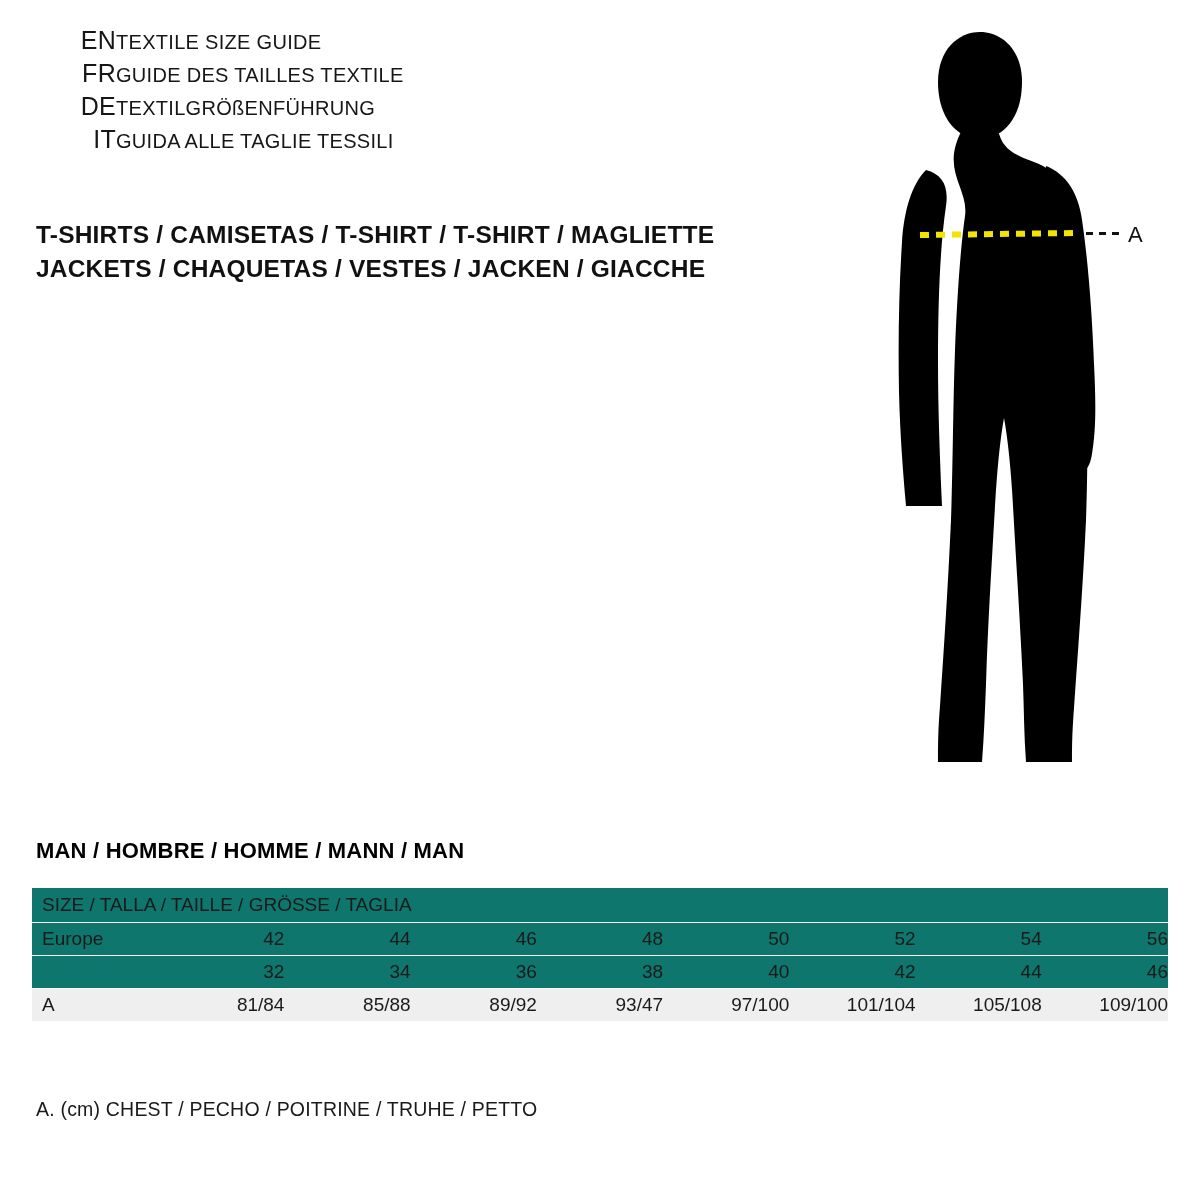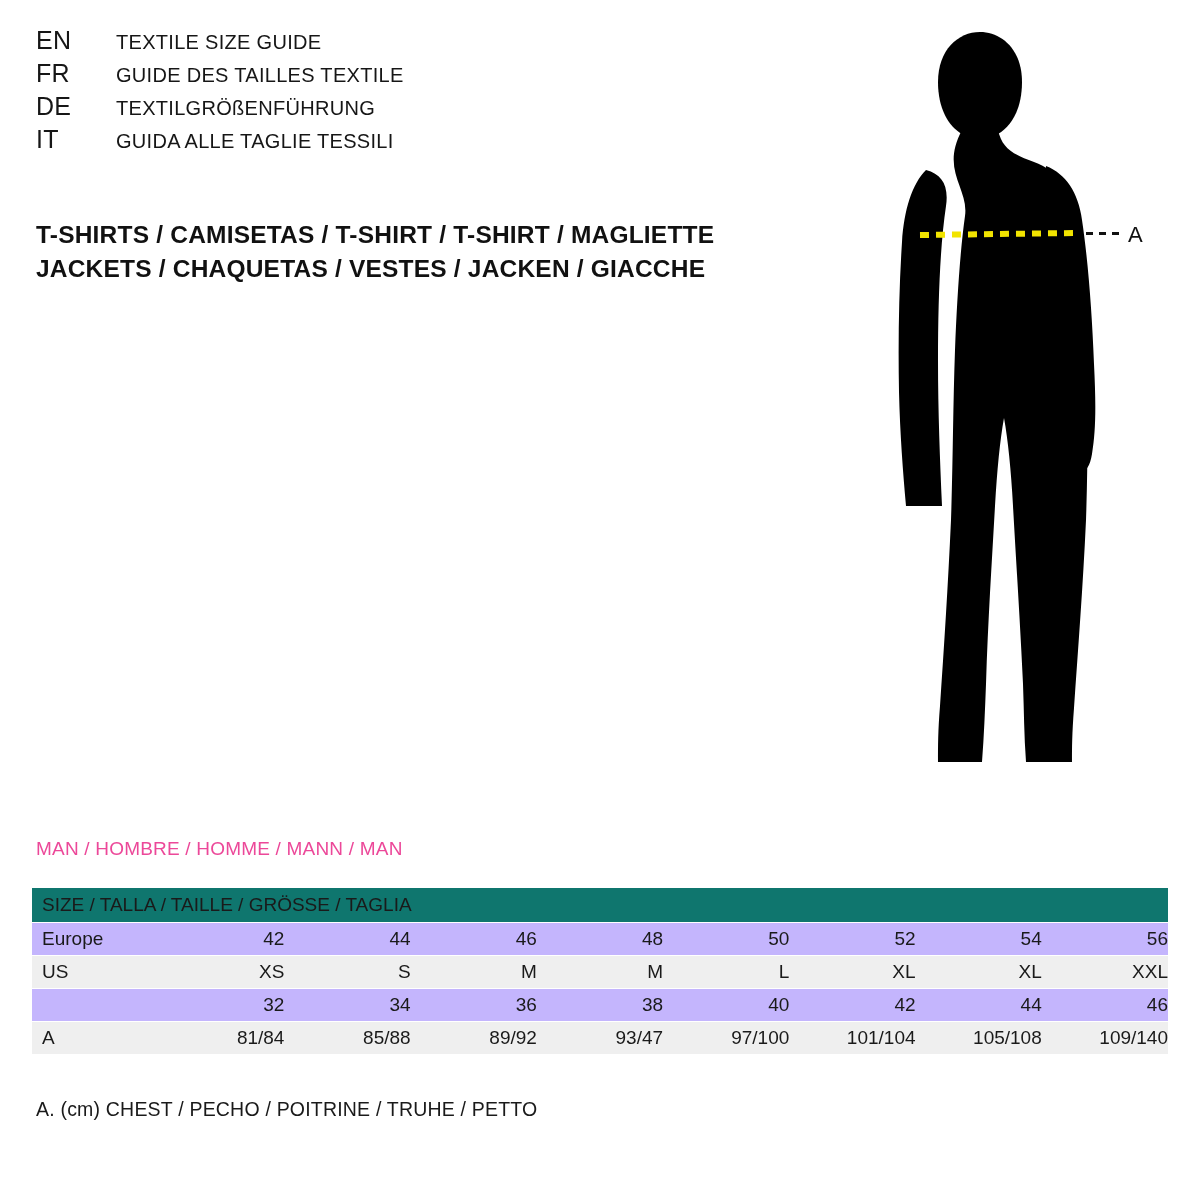--- a/index.html
+++ b/index.html
@@ -21,20 +21,21 @@
     position: absolute;
     left: 36px;
     top: 28px;
     width: 700px;
   }
   .lang-row {
     display: flex;
     align-items: baseline;
     line-height: 1.0;
     margin-bottom: 8px;
+    text-align: right;
   }
   .lang-code {
     width: 80px;
     font-size: 25px;
     letter-spacing: 0.3px;
     color: #161616;
   }
   .lang-text {
     font-size: 20px;
     letter-spacing: 0.3px;
@@ -82,24 +83,24 @@
     width: 36px;
     height: 3px;
     background: repeating-linear-gradient(to right, #111 0 7px, transparent 7px 13px);
   }
 
   
   .section-title {
     position: absolute;
     left: 36px;
     top: 838px;
-    font-size: 19px;
-    font-weight: normal;
+    font-size: 22px;
+    font-weight: bold;
     letter-spacing: 0.2px;
-    color: #ec4899;
+    color: #000000;
   }
 
   table.size-table {
     position: absolute;
     left: 32px;
     top: 888px;
     width: 1136px;
     border-collapse: collapse;
     table-layout: fixed;
   }
@@ -116,21 +117,21 @@
   table.size-table td.row-head, table.size-table th.row-head {
     text-align: left;
     padding-left: 10px;
     width: 170px;
   }
   tr.head-row td {
     background: #0f766e;
     font-size: 19px;
     height: 34px;
   }
-  tr.band-dark td { background: #c4b5fd; }
+  tr.band-dark td { background: #0f766e; }
   tr.band-light td { background: #efefef; }
 
   .footnote {
     position: absolute;
     left: 36px;
     top: 1098px;
     font-size: 19.5px;
     color: #1a1a1a;
     letter-spacing: 0.2px;
   }
@@ -224,49 +225,38 @@
       <td class="row-head">Europe</td>
       <td>42</td>
       <td>44</td>
       <td>46</td>
       <td>48</td>
       <td>50</td>
       <td>52</td>
       <td>54</td>
       <td>56</td>
     </tr>
-    <tr class="band-light">
-      <td class="row-head">US</td>
-      <td>XS</td>
-      <td>S</td>
-      <td>M</td>
-      <td>M</td>
-      <td>L</td>
-      <td>XL</td>
-      <td>XL</td>
-      <td>XXL</td>
-    </tr>
     <tr class="band-dark">
       <td class="row-head"></td>
       <td>32</td>
       <td>34</td>
       <td>36</td>
       <td>38</td>
       <td>40</td>
       <td>42</td>
       <td>44</td>
       <td>46</td>
     </tr>
     <tr class="band-light">
       <td class="row-head">A</td>
       <td>81/84</td>
       <td>85/88</td>
       <td>89/92</td>
       <td>93/47</td>
       <td>97/100</td>
       <td>101/104</td>
       <td>105/108</td>
-      <td>109/140</td>
+      <td>109/100</td>
     </tr>
   </tbody>
 </table>
 
 <div class="footnote">A. (cm) CHEST / PECHO / POITRINE / TRUHE / PETTO</div>
 
 </body></html>

